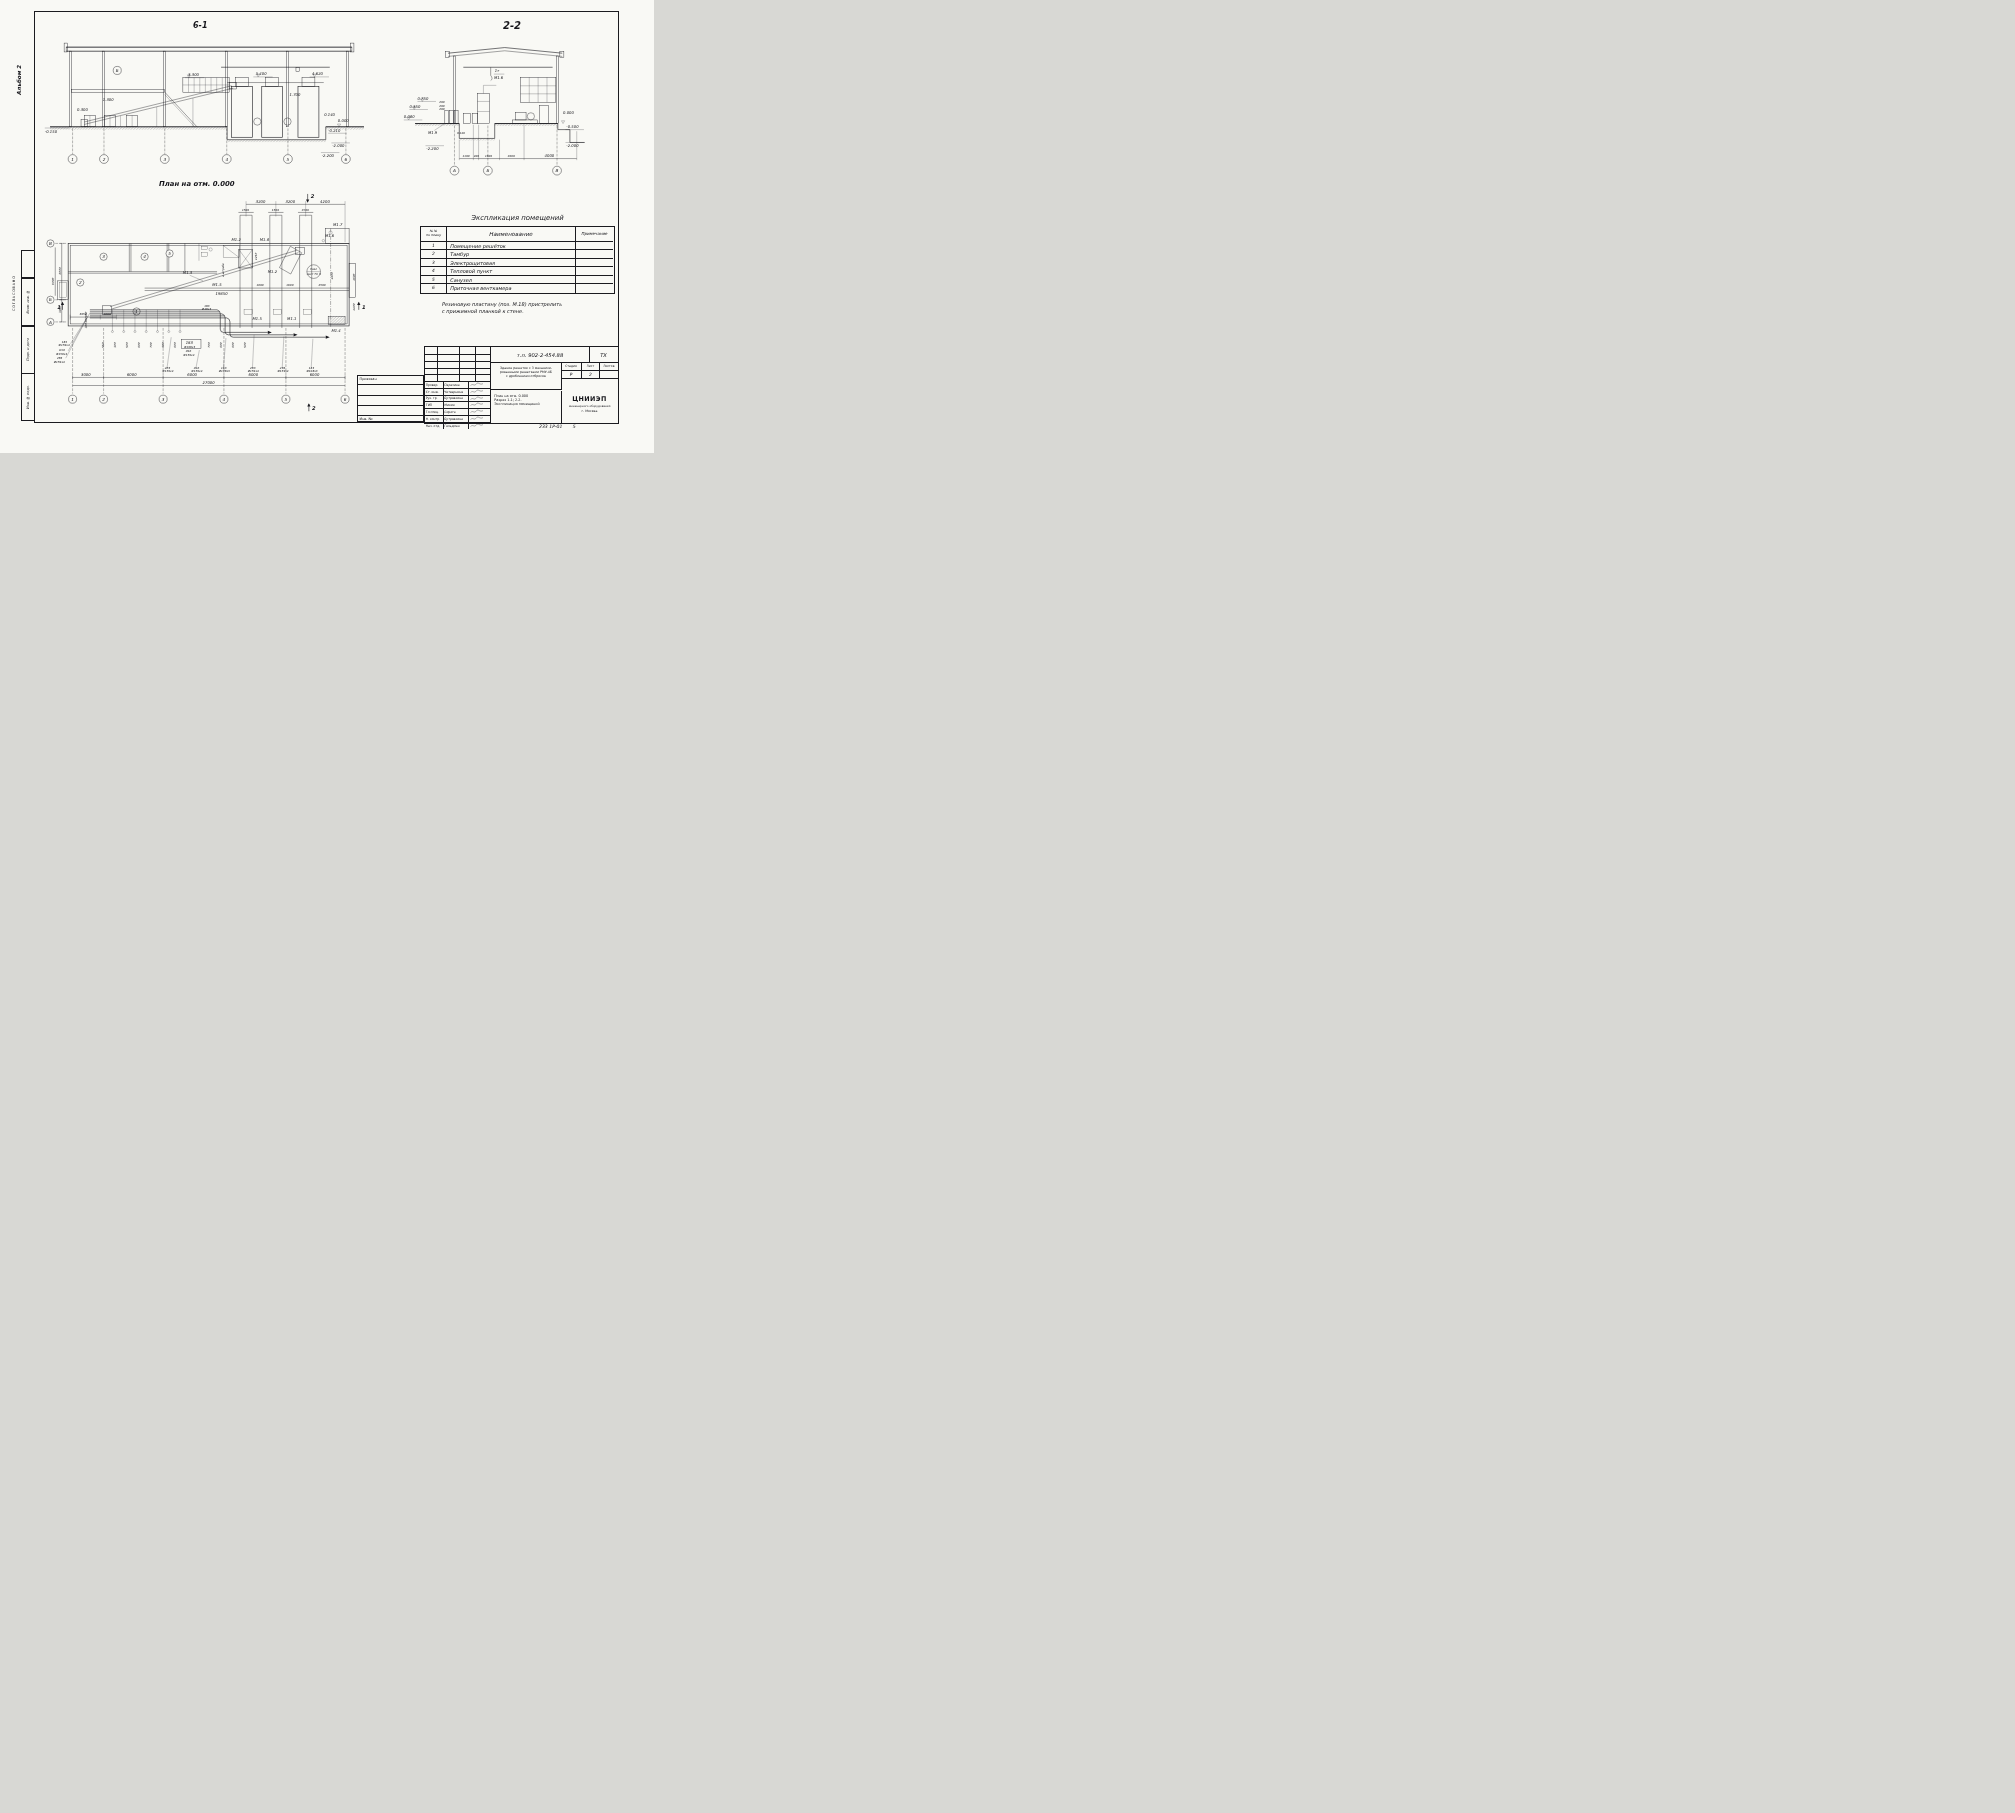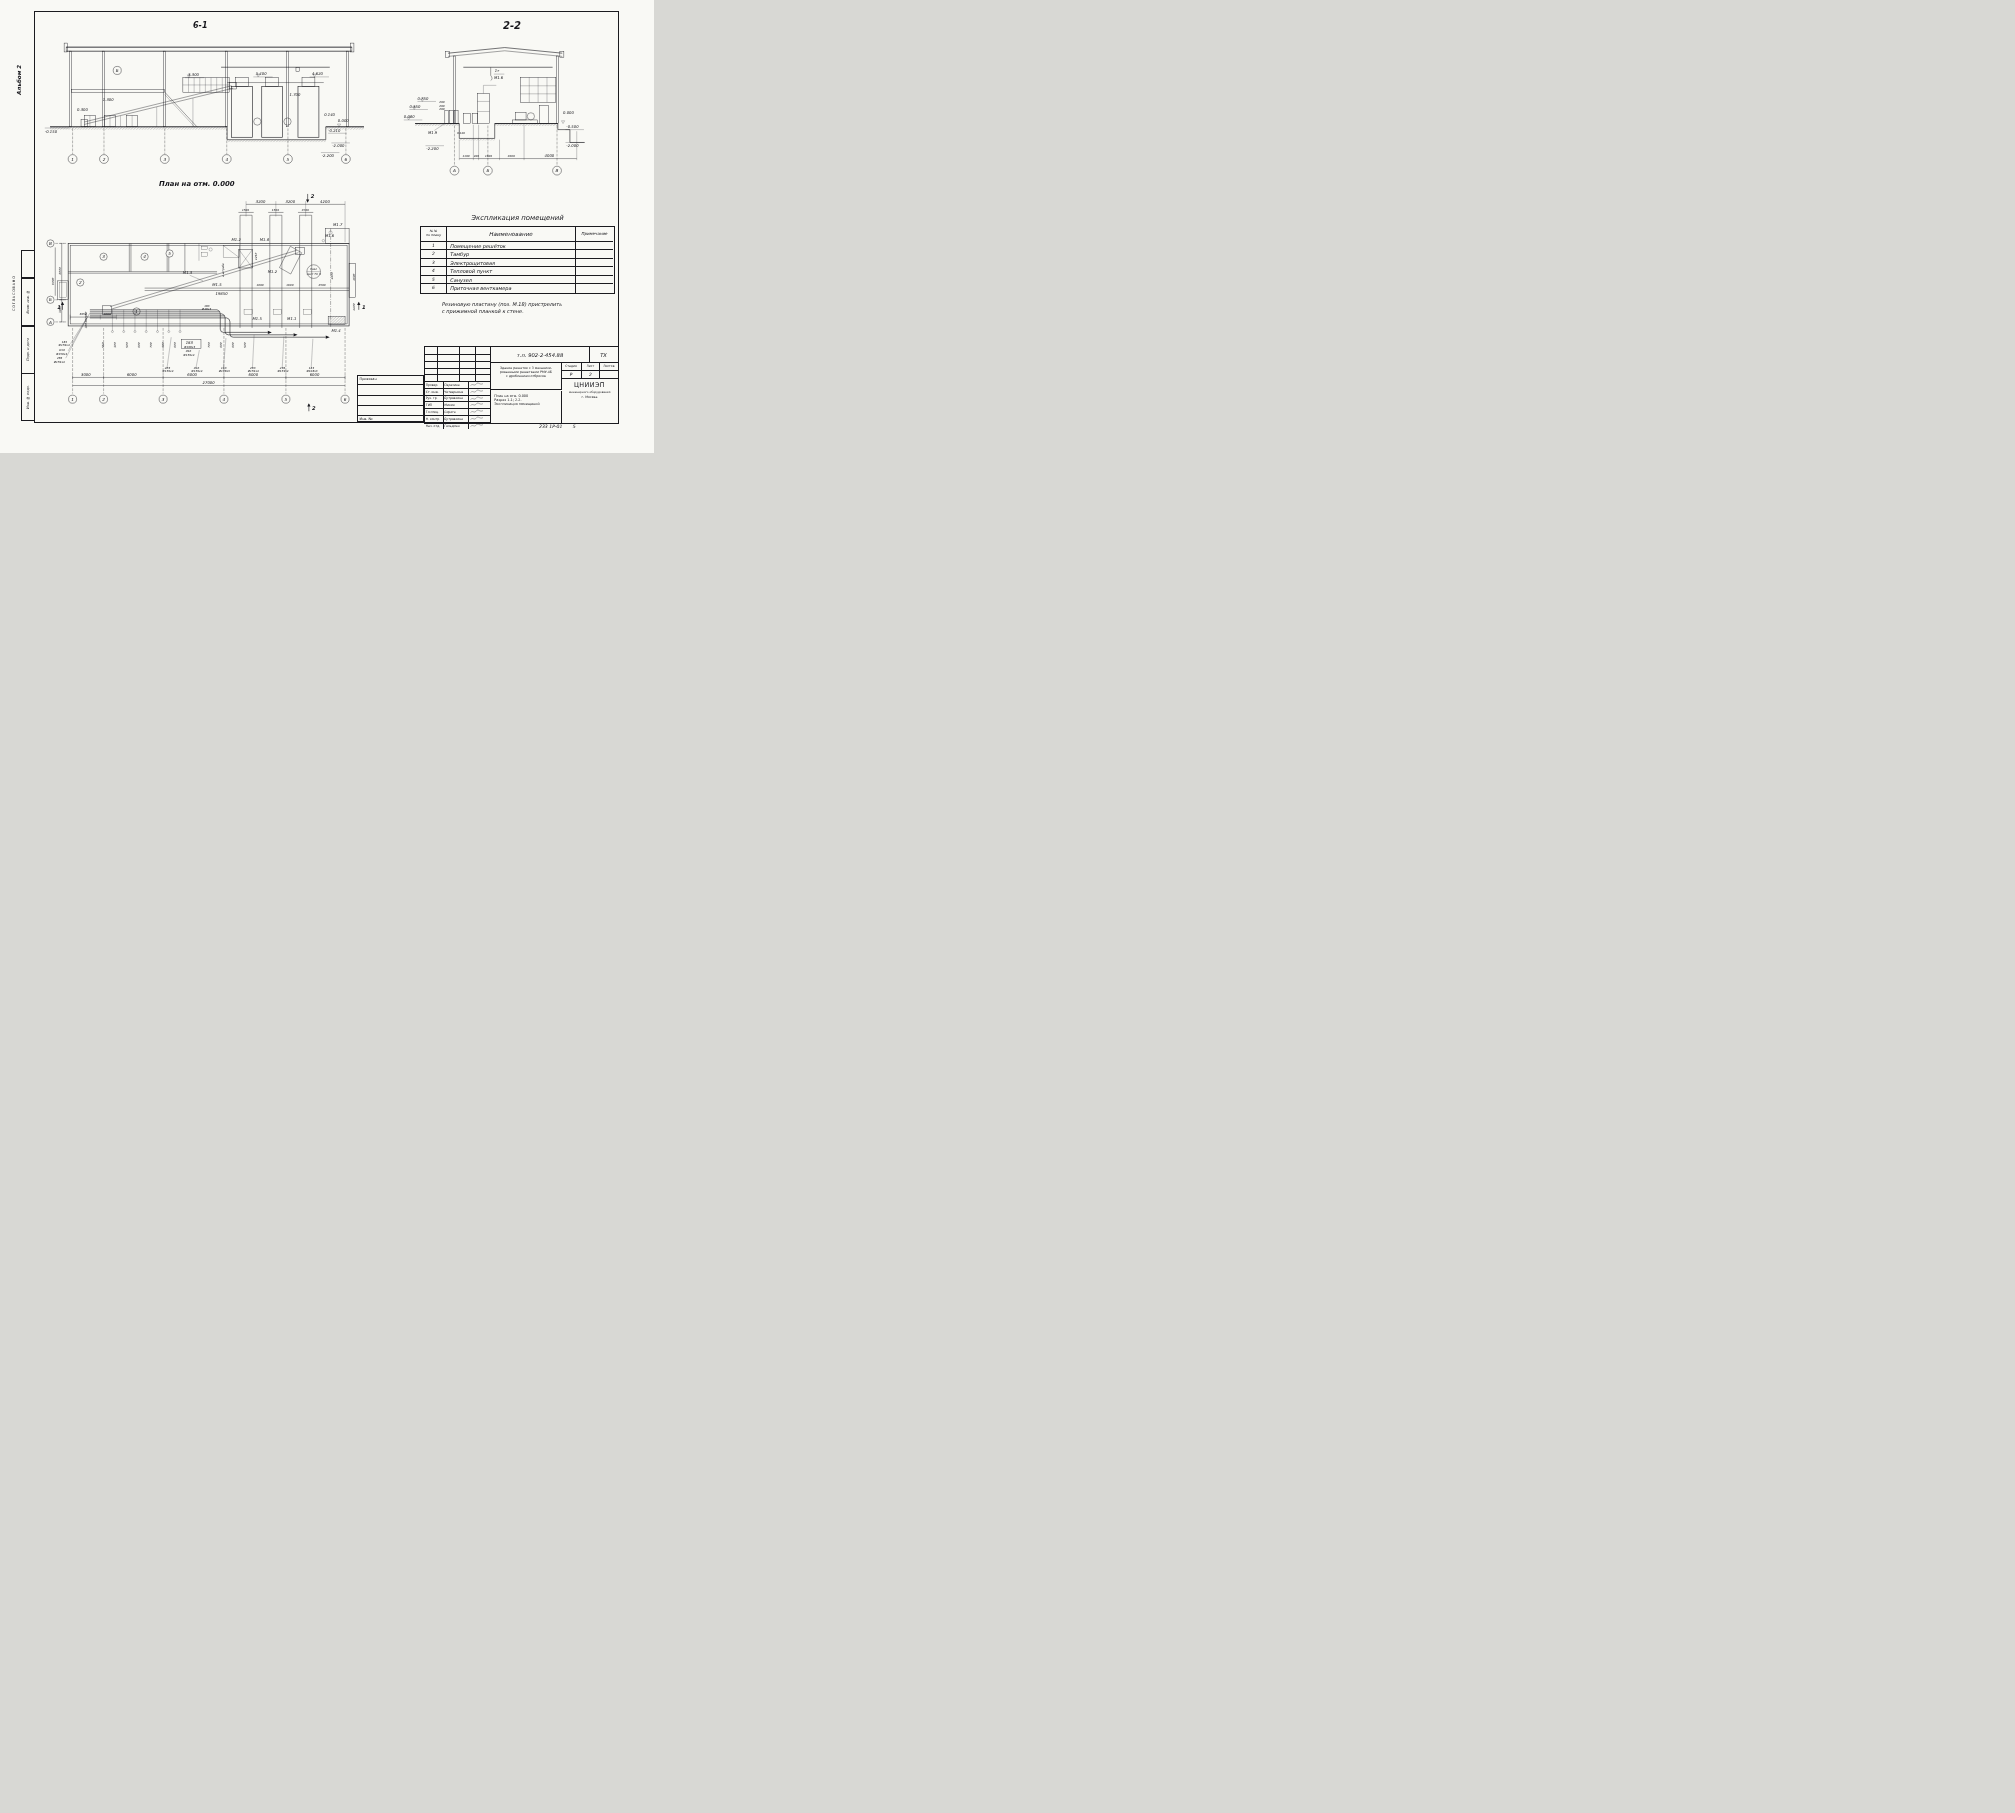--- a/index.html
+++ b/index.html
@@ -708,21 +708,21 @@
         <div style="flex:1;padding-top:1.2px;">Листов</div>
       </div>
       <div style="display:flex;height:8.5px;font-size:4.4px;text-align:center;">
         <div class="hand" style="width:21px;border-right:0.3px solid #1b1b20;padding-top:0.8px;box-sizing:border-box;">Р</div>
         <div class="hand" style="width:17.7px;border-right:0.3px solid #1b1b20;padding-top:0.8px;box-sizing:border-box;">2</div>
         <div style="flex:1;"></div>
       </div>
     </div>
 
     <div class="cell" style="left:136px;top:32px;width:57px;height:44px;border-right:none;border-bottom:none;text-align:center;">
-      <div style="font-size:6.4px;font-weight:normal;letter-spacing:0.4px;margin-top:2px;">ЦНИИЭП</div>
+      <div style="font-size:6.4px;font-weight:bold;letter-spacing:0.4px;margin-top:16px;">ЦНИИЭП</div>
       <div style="font-size:2.8px;margin-top:1.2px;">инженерного оборудования</div>
       <div style="font-size:3.2px;margin-top:0.8px;">г. Москва</div>
     </div>
   </div>
 
   <div class="abs hand" style="left:539px;top:424px;font-size:4.6px;">
     <span>233 1Р-01</span>
     <span style="margin-left:8.9px;">5</span>
   </div>
 </div>

